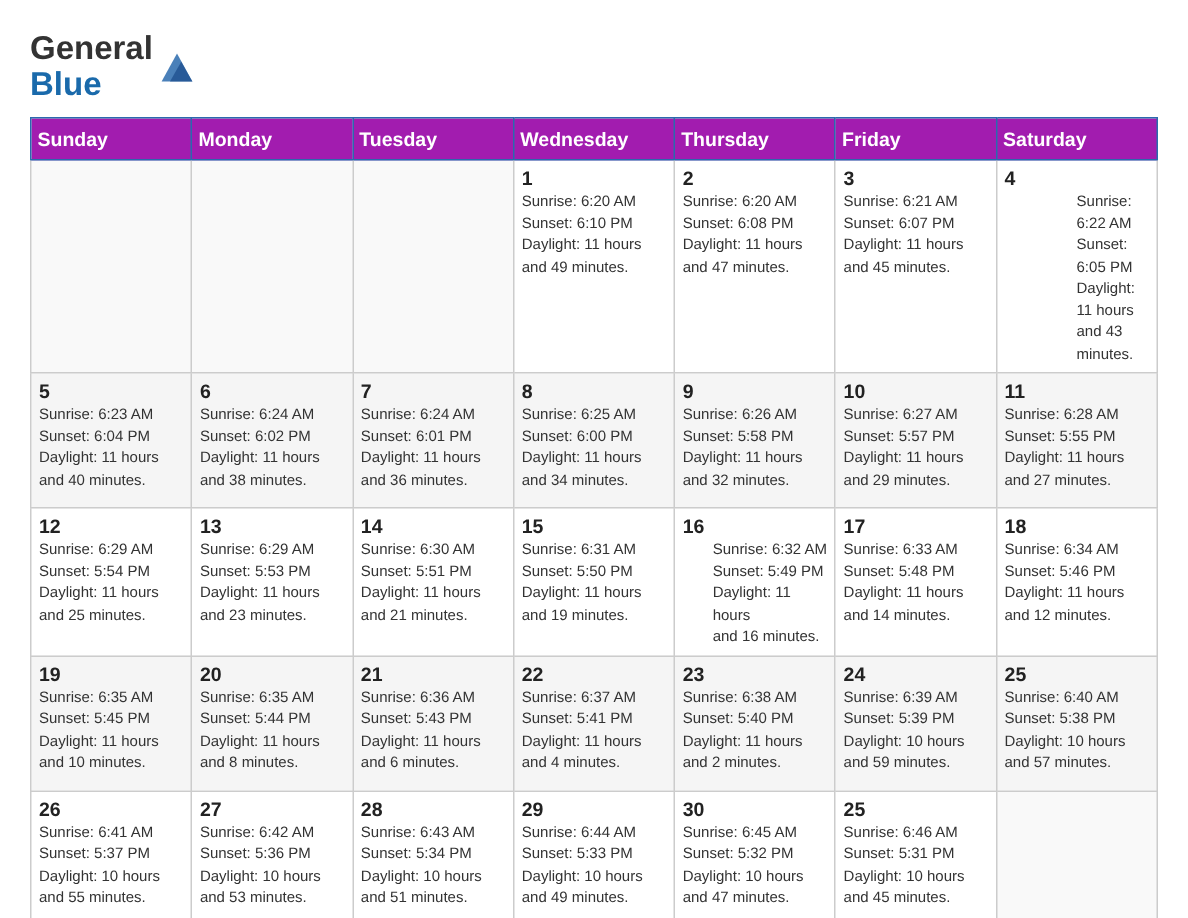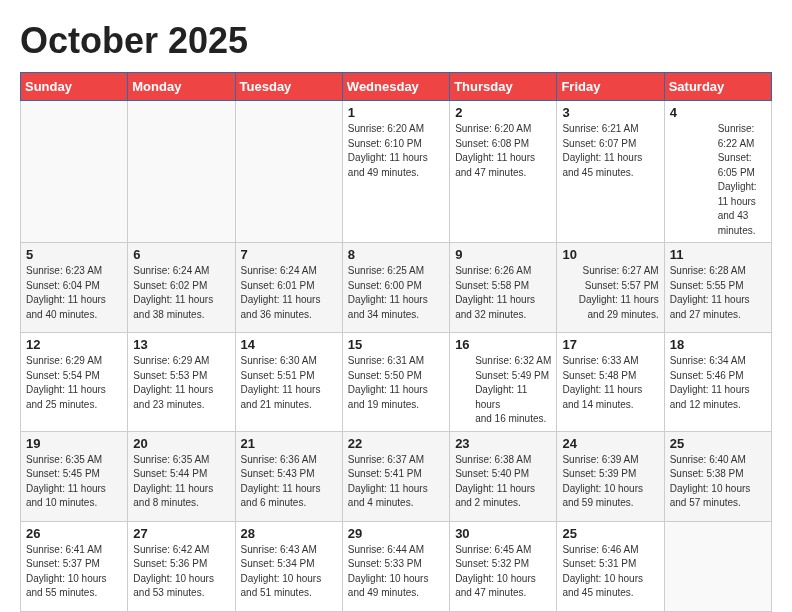--- a/index.html
+++ b/index.html
@@ -43,21 +43,21 @@
     .location-title {
       font-size: 16px;
       color: #333;
     }
     table {
       width: 100%;
       border-collapse: collapse;
       table-layout: fixed;
     }
     thead tr th {
-      background-color: #ef4444;
+      background-color: #a21caf;
       color: #fff;
       font-size: 13px;
       font-weight: bold;
       padding: 6px 4px;
       text-align: left;
       border: 1px solid #2a6aad;
     }
     tbody tr td {
       vertical-align: top;
       border: 1px solid #ccc;
@@ -82,22 +82,35 @@
       color: #333;
     }
     .empty-cell {
       background: #f9f9f9;
     }
   </style>
 </head>
 <body>
 
 <div class="header">
+  <div class="logo">
+    <div>
+      <div style="display:flex;align-items:center;">
+        <span class="logo-text">
+          <span class="logo-general">General</span><br>
+          <span class="logo-blue">Blue</span>
+        </span>
+        <svg class="logo-icon" viewBox="0 0 30 30" xmlns="http://www.w3.org/2000/svg">
+          <polygon points="4,26 15,6 26,26" fill="#2a6aad" opacity="0.85"></polygon>
+          <polygon points="10,26 18,12 26,26" fill="#1a4a8a" opacity="0.7"></polygon>
+        </svg>
+      </div>
+    </div>
+  </div>
   <div class="title-block">
-    <div class="month-title">October 2025</div>
   </div>
 </div>
 
 <table>
   <thead>
     <tr id="weekday-header">
     <th>Sunday</th>
         <th>Monday</th>
         <th>Tuesday</th>
         <th>Wednesday</th>
@@ -171,21 +184,21 @@
         </td>
         <td>
           <div class="day-num">9</div>
           <div class="cell-info" style="white-space: pre-line;">Sunrise: 6:26 AM
 Sunset: 5:58 PM
 Daylight: 11 hours
 and 32 minutes.</div>
         </td>
         <td>
           <div class="day-num">10</div>
-          <div class="cell-info" style="white-space: pre-line; text-align: right;">Sunrise: 6:27 AM
+          <div class="cell-info" style="white-space: pre-line;">Sunrise: 6:27 AM
 Sunset: 5:57 PM
 Daylight: 11 hours
 and 29 minutes.</div>
         </td>
         <td>
           <div class="day-num">11</div>
           <div class="cell-info" style="white-space: pre-line;">Sunrise: 6:28 AM
 Sunset: 5:55 PM
 Daylight: 11 hours
 and 27 minutes.</div>

